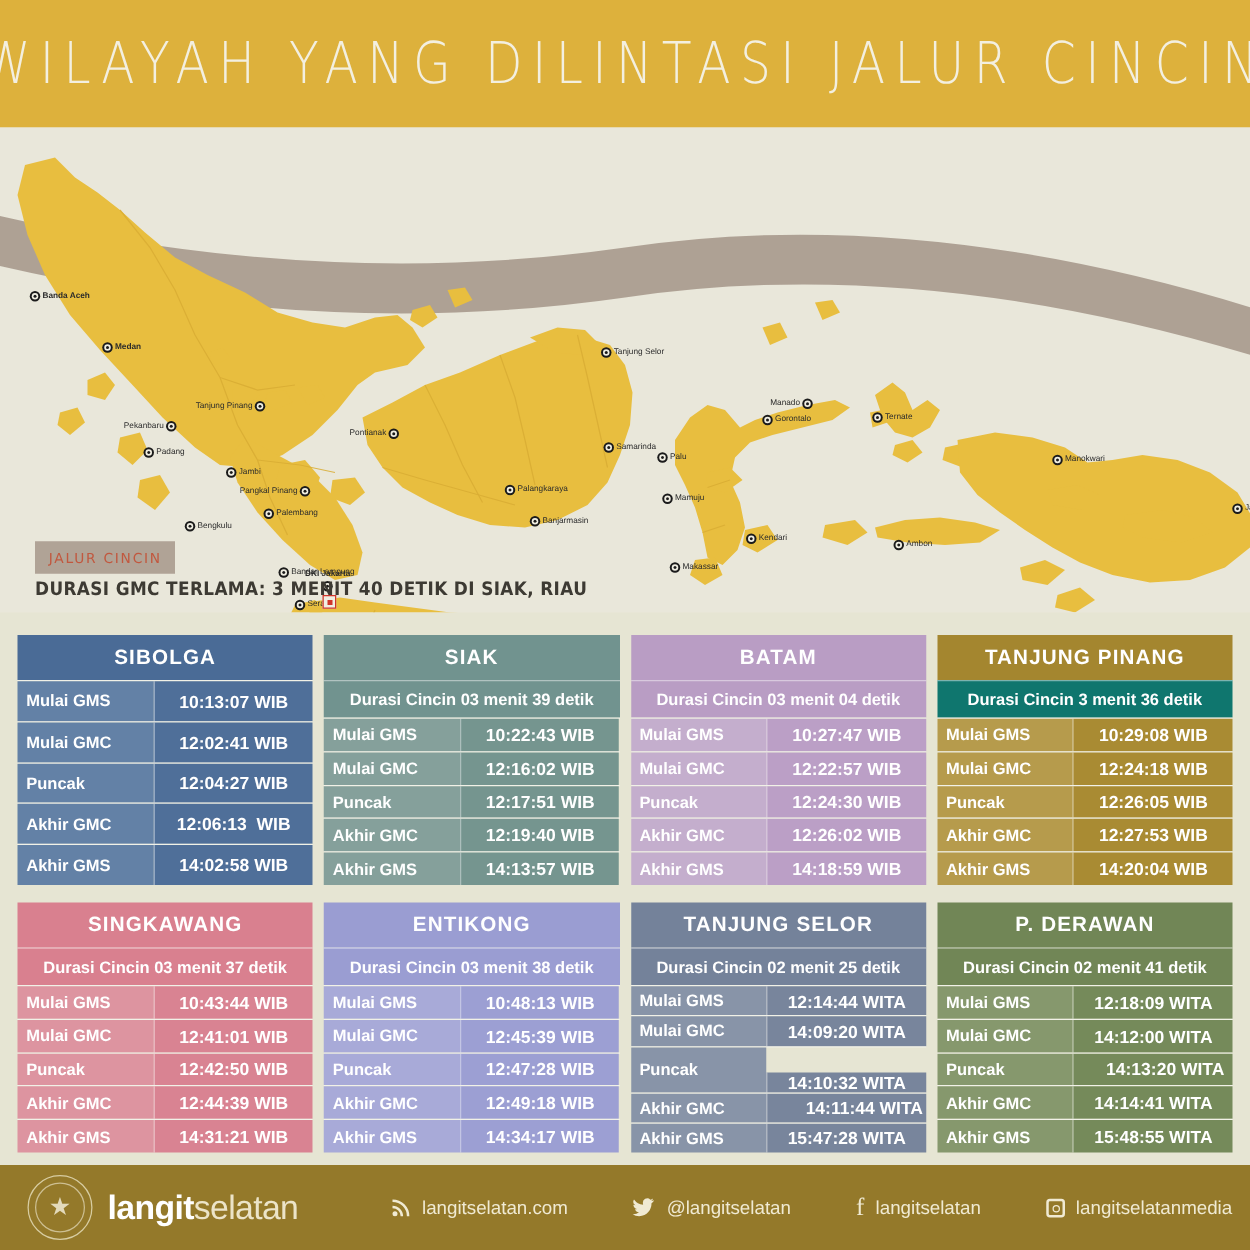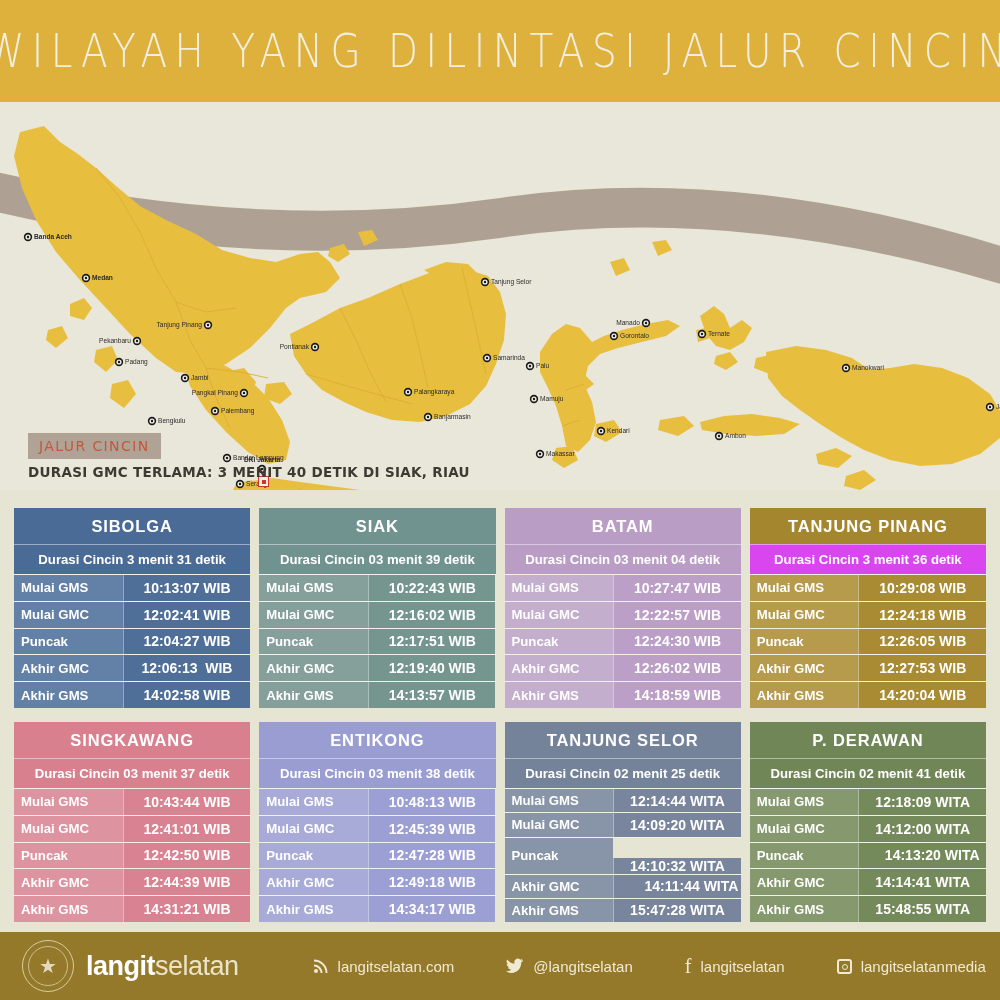--- a/index.html
+++ b/index.html
@@ -35,21 +35,21 @@
   }
   .map-svg { position: absolute; left: 0; top: 0; }
 
   .legend {
     position: absolute; left: 28px; top: 433px;
     background: #b0a396;
     padding: 4px 11px 4px 11px;
   }
   .legend-text {
     font-family: "DejaVu Sans", sans-serif;
-    font-size: 14px; letter-spacing: 1.4px;
+    font-size: 11px; letter-spacing: 1.4px;
     color: #c1583f; font-weight: 400; white-space: nowrap;
   }
   .subcaption {
     position: absolute; left: 28px; top: 463px;
     font-family: "DejaVu Sans", sans-serif;
     font-size: 13.5px; letter-spacing: 0.3px;
     color: #3d3a33; font-weight: 600; white-space: nowrap;
     transform: scaleY(1.1); transform-origin: left top;
   }
 
@@ -452,21 +452,20 @@
   </div>
 
   <div class="legend">
     <span class="legend-text">JALUR CINCIN</span>
   </div>
   <div class="subcaption">DURASI GMC TERLAMA: 3 MENIT 40 DETIK DI SIAK, RIAU</div>
 
   <div class="grid" id="card-grid">
       <div class="card">
         <div class="card-title" style="background: rgb(74, 107, 150);">SIBOLGA</div>
-        <div class="card-sub" style="background: rgb(74, 107, 150);">Durasi Cincin 3 menit 31 detik</div>
         <div class="card-row">
           <div class="row-label" style="background: rgb(99, 129, 166);">Mulai GMS</div>
           <div class="row-value" style="background: rgb(79, 111, 153);">10:13:07 WIB</div>
         </div>
         <div class="card-row">
           <div class="row-label" style="background: rgb(99, 129, 166);">Mulai GMC</div>
           <div class="row-value" style="background: rgb(79, 111, 153);">12:02:41 WIB</div>
         </div>
         <div class="card-row">
           <div class="row-label" style="background: rgb(99, 129, 166);">Puncak</div>
@@ -524,21 +523,21 @@
           <div class="row-label" style="background: rgb(196, 174, 205);">Akhir GMC</div>
           <div class="row-value" style="background: rgb(187, 159, 198);">12:26:02 WIB</div>
         </div>
         <div class="card-row">
           <div class="row-label" style="background: rgb(196, 174, 205);">Akhir GMS</div>
           <div class="row-value" style="background: rgb(187, 159, 198);">14:18:59 WIB</div>
         </div>
       </div>
       <div class="card">
         <div class="card-title" style="background: rgb(164, 134, 47);">TANJUNG PINANG</div>
-        <div class="card-sub" style="background: #d946ef;">Durasi Cincin 3 menit 36 detik</div>
+        <div class="card-sub" style="background: #0f766e;">Durasi Cincin 3 menit 36 detik</div>
         <div class="card-row">
           <div class="row-label" style="background: rgb(182, 155, 76);">Mulai GMS</div>
           <div class="row-value" style="background: rgb(169, 139, 51);">10:29:08 WIB</div>
         </div>
         <div class="card-row">
           <div class="row-label" style="background: rgb(182, 155, 76);">Mulai GMC</div>
           <div class="row-value" style="background: rgb(169, 139, 51);">12:24:18 WIB</div>
         </div>
         <div class="card-row">
           <div class="row-label" style="background: rgb(182, 155, 76);">Puncak</div>

